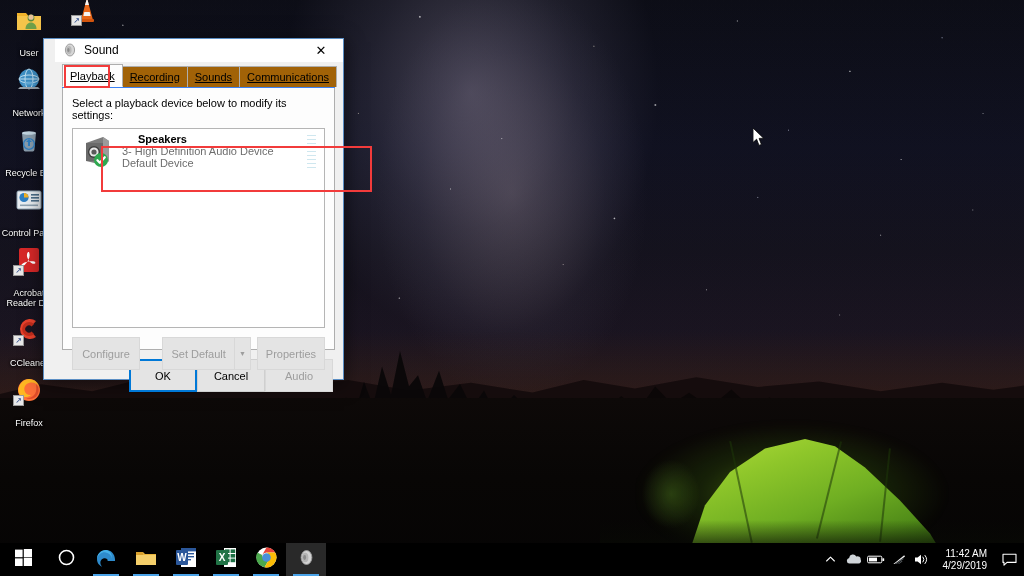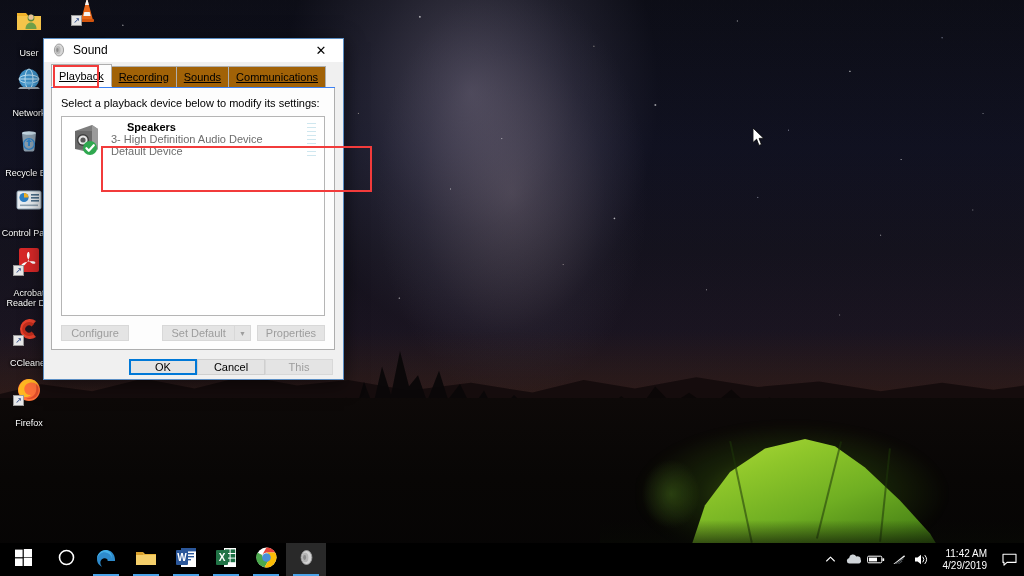--- a/index.html
+++ b/index.html
@@ -160,21 +160,21 @@
     font-size: 8px; color: #2b4a8b; line-height: 1;
   }
 
   
   #sound-dialog {
     position: absolute; left: 43px; top: 38px;
     width: 301px; height: 342px;
     background: #f0f0f0;
     border: 1px solid #5b8ec4;
     box-shadow: 0 4px 18px rgba(0,0,0,.55);
-    font-size: 11px; color: #000;
+    font-size: 11px; color: #000; padding-left: 11px;
   }
   #dlg-titlebar {
     height: 23px; background: #ffffff;
     display: flex; align-items: center;
     border-bottom: 1px solid #ffffff;
   }
   #dlg-title-icon {
     width: 16px; height: 16px; margin-left: 7px; margin-right: 6px;
     position: relative; flex: none;
   }
@@ -248,21 +248,21 @@
     position: absolute; left: 57px; top: 107px;
     width: 271px; height: 46px;
     border: 2px solid #f23b3b; pointer-events: none; z-index: 6;
   }
 
   #panel-buttons {
     display: flex; align-items: center;
     margin-top: 9px;
   }
   .btn {
-    height: 16px; min-width: 68px;
+    height: 33px; min-width: 68px;
     font-size: 11px; font-family: "Liberation Sans", sans-serif;
     background: #e4e4e4; color: #000;
     border: 1px solid #cfcfcf;
     display: flex; align-items: center; justify-content: center;
     cursor: default; padding: 0 8px;
   }
   .btn.disabled { color: #9d9d9d; background: #e4e4e4; border-color: #d8d8d8; }
   #btn-configure { margin-right: auto; }
   #setdefault-group { display: flex; margin-right: 6px; }
   #btn-setdefault { border-right: none; min-width: 66px; }
@@ -516,21 +516,21 @@
           <div class="btn disabled" id="btn-setdefault-arrow">▼</div>
         </div>
         <div class="btn disabled" id="btn-properties">Properties</div>
       </div>
 
     </div>
 
     <div id="dlg-footer">
       <div class="btn primary">OK</div>
       <div class="btn">Cancel</div>
-      <div class="btn disabled">This</div>
+      <div class="btn disabled">Audio</div>
     </div>
 
     <div id="device-highlight"></div>
   </div>
 
   <div id="cursor">
     <svg width="12" height="19" viewBox="0 0 12 19">
       <polygon points="0,0 0,14.5 3.6,11.2 6,17.4 8.4,16.4 6.1,10.4 10.6,10.2" fill="#ffffff" stroke="#000000" stroke-width=".8"></polygon>
     </svg>
   </div>

